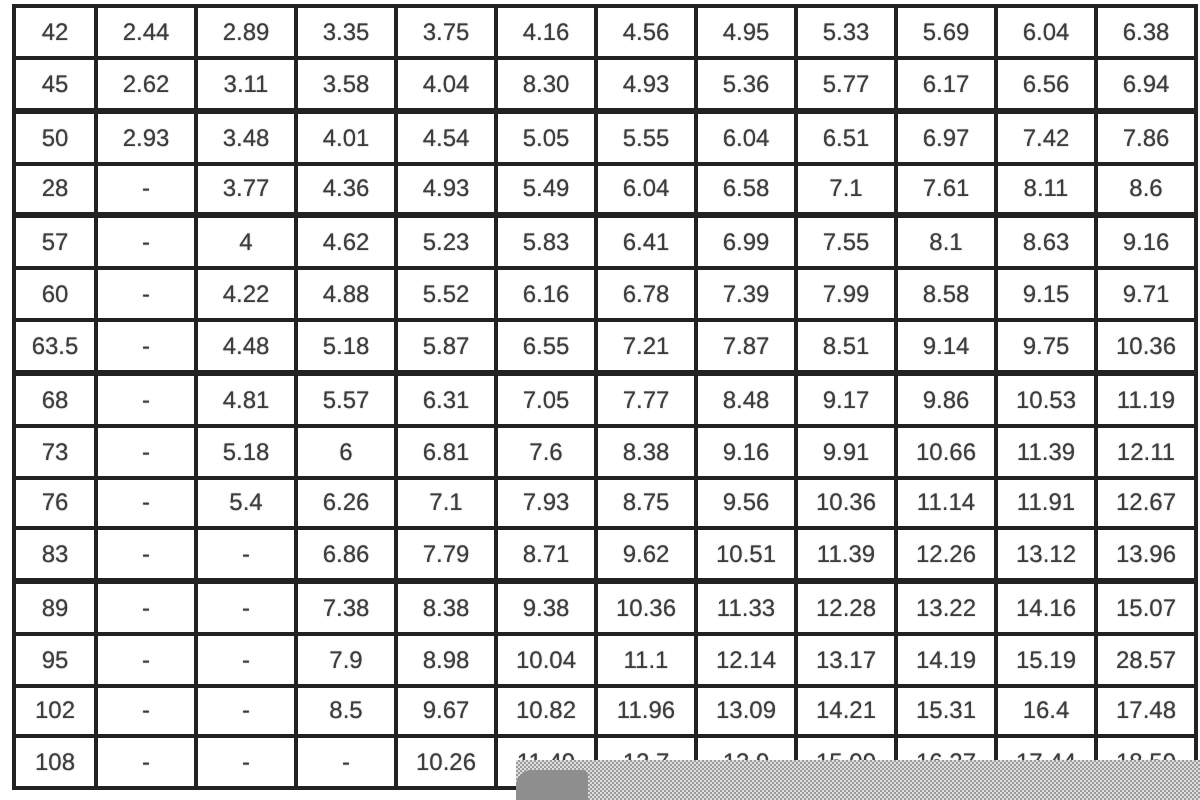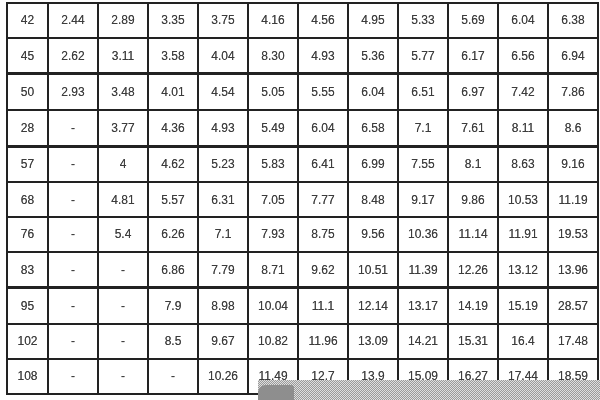--- a/index.html
+++ b/index.html
@@ -127,62 +127,118 @@
           <td>5.23</td>
           <td>5.83</td>
           <td>6.41</td>
           <td>6.99</td>
           <td>7.55</td>
           <td>8.1</td>
           <td>8.63</td>
           <td>9.16</td>
         </tr>
         <tr>
+          <td>60</td>
+          <td>-</td>
+          <td>4.22</td>
+          <td>4.88</td>
+          <td>5.52</td>
+          <td>6.16</td>
+          <td>6.78</td>
+          <td>7.39</td>
+          <td>7.99</td>
+          <td>8.58</td>
+          <td>9.15</td>
+          <td>9.71</td>
+        </tr>
+        <tr class="group-end">
+          <td>63.5</td>
+          <td>-</td>
+          <td>4.48</td>
+          <td>5.18</td>
+          <td>5.87</td>
+          <td>6.55</td>
+          <td>7.21</td>
+          <td>7.87</td>
+          <td>8.51</td>
+          <td>9.14</td>
+          <td>9.75</td>
+          <td>10.36</td>
+        </tr>
+        <tr>
           <td>68</td>
           <td>-</td>
           <td>4.81</td>
           <td>5.57</td>
           <td>6.31</td>
           <td>7.05</td>
           <td>7.77</td>
           <td>8.48</td>
           <td>9.17</td>
           <td>9.86</td>
           <td>10.53</td>
           <td>11.19</td>
         </tr>
         <tr>
+          <td>73</td>
+          <td>-</td>
+          <td>5.18</td>
+          <td>6</td>
+          <td>6.81</td>
+          <td>7.6</td>
+          <td>8.38</td>
+          <td>9.16</td>
+          <td>9.91</td>
+          <td>10.66</td>
+          <td>11.39</td>
+          <td>12.11</td>
+        </tr>
+        <tr>
           <td>76</td>
           <td>-</td>
           <td>5.4</td>
           <td>6.26</td>
           <td>7.1</td>
           <td>7.93</td>
           <td>8.75</td>
           <td>9.56</td>
           <td>10.36</td>
           <td>11.14</td>
           <td>11.91</td>
-          <td>19.53</td>
+          <td>12.67</td>
         </tr>
         <tr class="group-end">
           <td>83</td>
           <td>-</td>
           <td>-</td>
           <td>6.86</td>
           <td>7.79</td>
           <td>8.71</td>
           <td>9.62</td>
           <td>10.51</td>
           <td>11.39</td>
           <td>12.26</td>
           <td>13.12</td>
           <td>13.96</td>
         </tr>
         <tr>
+          <td>89</td>
+          <td>-</td>
+          <td>-</td>
+          <td>7.38</td>
+          <td>8.38</td>
+          <td>9.38</td>
+          <td>10.36</td>
+          <td>11.33</td>
+          <td>12.28</td>
+          <td>13.22</td>
+          <td>14.16</td>
+          <td>15.07</td>
+        </tr>
+        <tr>
           <td>95</td>
           <td>-</td>
           <td>-</td>
           <td>7.9</td>
           <td>8.98</td>
           <td>10.04</td>
           <td>11.1</td>
           <td>12.14</td>
           <td>13.17</td>
           <td>14.19</td>

